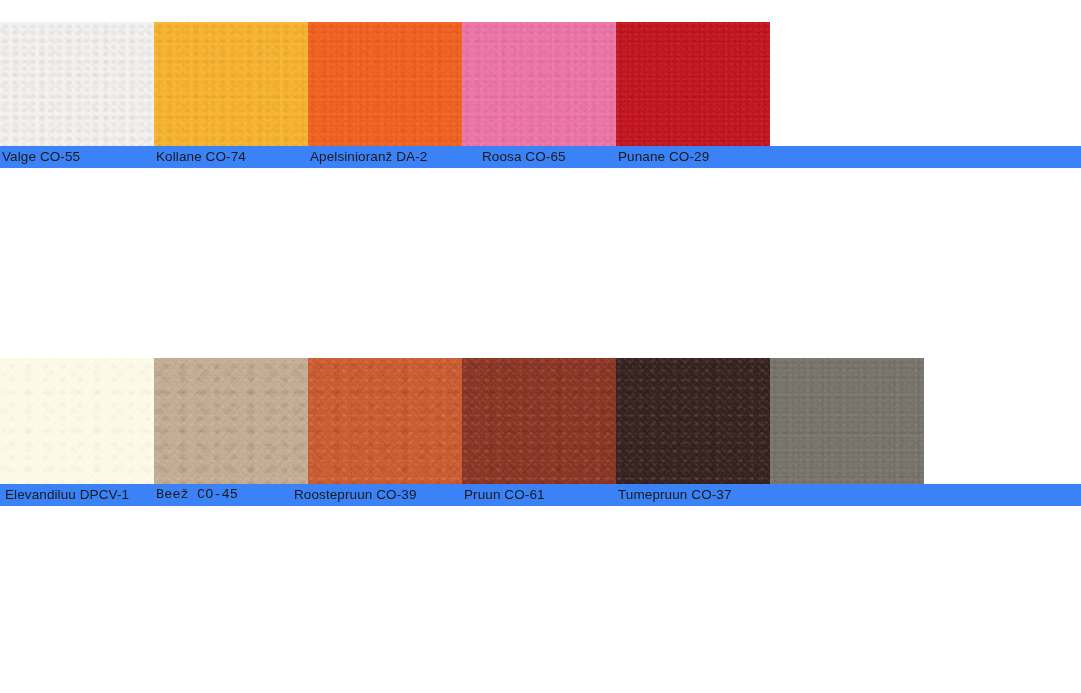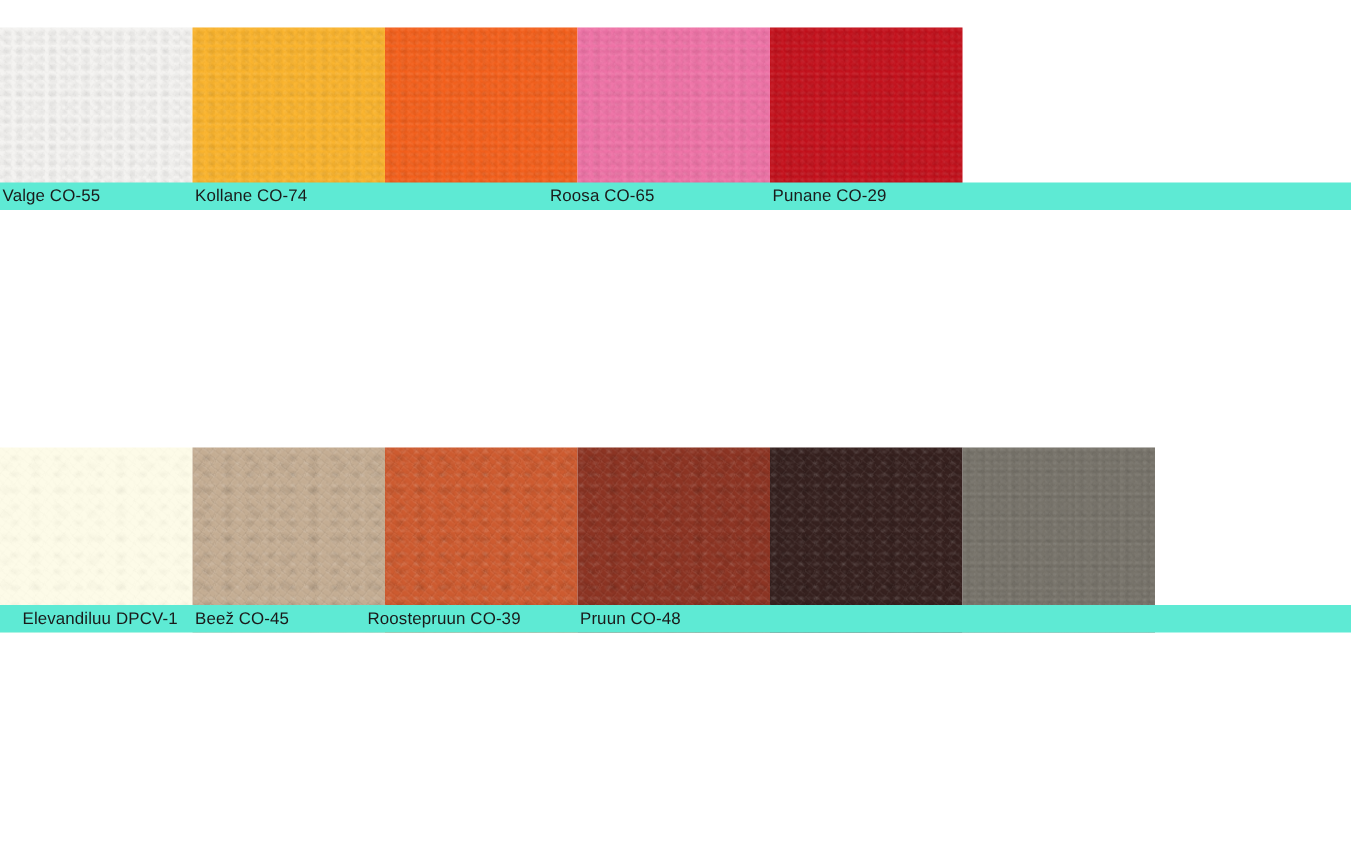--- a/index.html
+++ b/index.html
@@ -24,21 +24,21 @@
   .swatch-row {
     position: absolute;
     left: 0;
     width: 1081px;
   }
 
   .row-labels {
     position: relative;
     width: 1081px;
     height: 22px;
-    background: #5eead4;
+    background: #3b82f6;
   }
 
   .swatch-label {
     position: absolute;
     top: 0;
     height: 22px;
     line-height: 21px;
     font-size: 13.5px;
     color: #1a1a1a;
     white-space: nowrap;
@@ -118,21 +118,22 @@
         <div class="grain2"></div>
       </div>
       <div class="swatch fine" title="Punane CO-29" style="left: 616px; width: 154px; height: 146px; background: rgb(196, 17, 28);">
         <div class="grain"></div>
         <div class="grain2"></div>
       </div>
     </div>
     <div class="swatch-row row-labels" style="top: 0px; height: 22px;">
       <div class="swatch-label" style="left: 0px; width: 214px;">Valge  CO-55</div>
       <div class="swatch-label" style="left: 154px; width: 214px;">Kollane CO-74</div>
-      <div class="swatch-label" style="left: 438px; width: 214px;">Roosa CO-65</div>
+      <div class="swatch-label" style="left: 308px; width: 214px;">Apelsinioranž  DA-2</div>
+      <div class="swatch-label" style="left: 480px; width: 214px;">Roosa CO-65</div>
       <div class="swatch-label" style="left: 616px; width: 214px;">Punane CO-29</div>
     </div>
     <div class="swatch-row row-swatches" style="top: 190px; height: 148px;">
       <div class="swatch smooth" title="Elevandiluu DPCV-1" style="left: 0px; width: 154px; height: 148px; background: rgb(253, 251, 232);">
         <div class="grain"></div>
         <div class="grain2"></div>
       </div>
       <div class="swatch" title="Beež CO-45" style="left: 154px; width: 154px; height: 148px; background: rgb(196, 173, 147);">
         <div class="grain"></div>
         <div class="grain2"></div>
@@ -148,18 +149,19 @@
       <div class="swatch" title="Tumepruun CO-37" style="left: 616px; width: 154px; height: 148px; background: rgb(54, 33, 31);">
         <div class="grain"></div>
         <div class="grain2"></div>
       </div>
       <div class="swatch fine" title="Trühvel TK2" style="left: 770px; width: 154px; height: 148px; background: rgb(119, 115, 106);">
         <div class="grain"></div>
         <div class="grain2"></div>
       </div>
     </div>
     <div class="swatch-row row-labels" style="top: 168px; height: 22px;">
-      <div class="swatch-label" style="left: 16px; width: 214px;">Elevandiluu DPCV-1</div>
-      <div class="swatch-label" style="left: 154px; width: 214px;">Beež CO-45</div>
+      <div class="swatch-label" style="left: 3px; width: 214px;">Elevandiluu DPCV-1</div>
+      <div class="swatch-label" style="left: 154px; width: 214px; font-family: Liberation Mono, monospace;">Beež CO-45</div>
       <div class="swatch-label" style="left: 292px; width: 214px;">Roostepruun CO-39</div>
-      <div class="swatch-label" style="left: 462px; width: 214px;">Pruun CO-48</div>
+      <div class="swatch-label" style="left: 462px; width: 214px;">Pruun CO-61</div>
+      <div class="swatch-label" style="left: 616px; width: 214px;">Tumepruun CO-37</div>
     </div>
   </div>
 
 </body></html>

